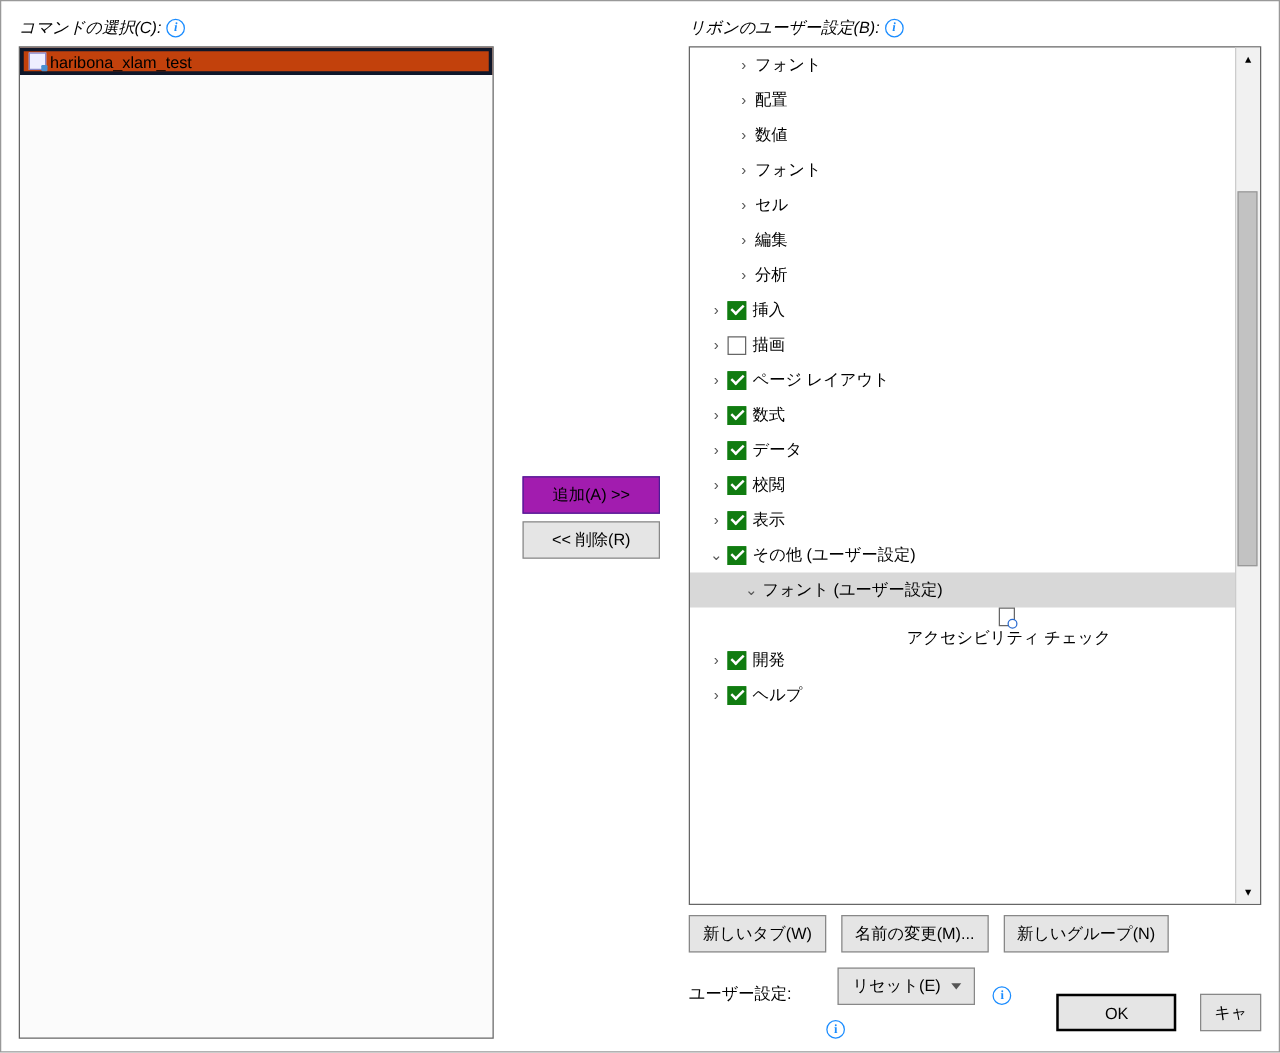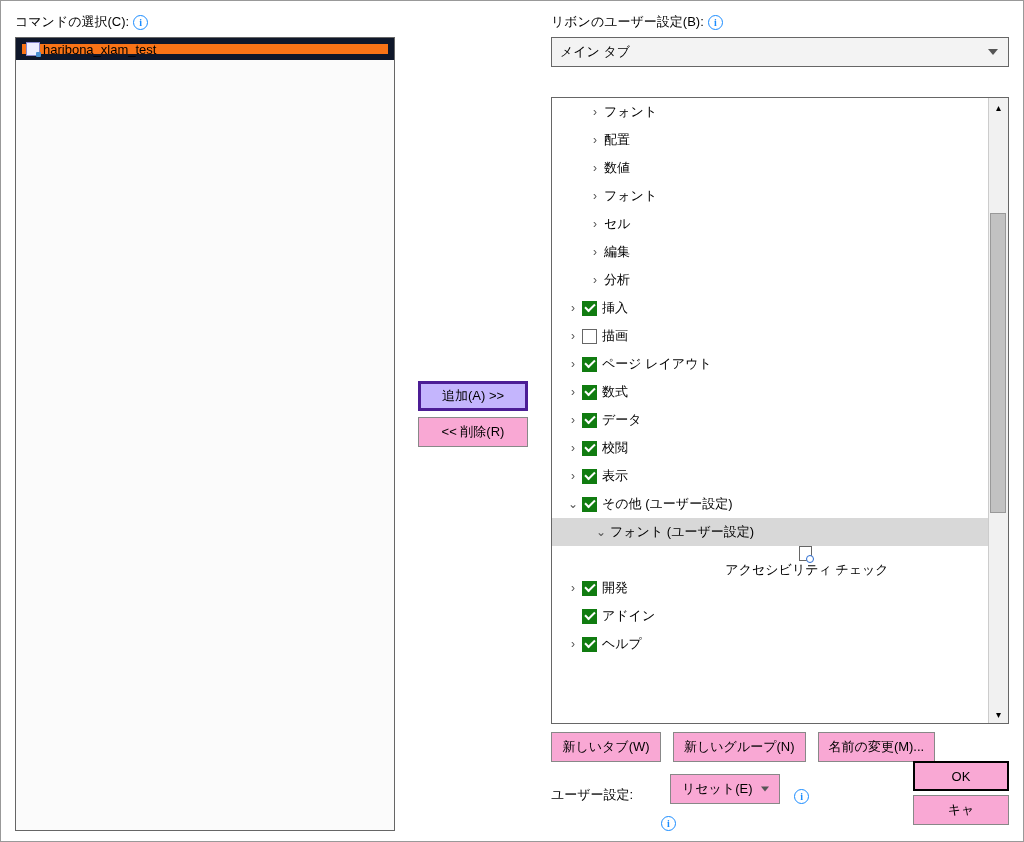--- a/index.html
+++ b/index.html
@@ -1,31 +1,31 @@
 <!DOCTYPE html>
 <html><head>
 <meta charset="utf-8">
 <style>
 * { box-sizing: border-box; margin: 0; padding: 0; }
 body { font-family: "Meiryo UI", "Yu Gothic UI", sans-serif; font-size: 13px; background: #fff; }
 .container { display: flex; padding: 10px 14px; gap: 18px; width: 1024px; height: 842px; border: 1px solid #999; position: relative; }
 .left-panel { width: 380px; display: flex; flex-direction: column; }
 .middle-panel { width: 120px; display: flex; flex-direction: column; align-items: center; justify-content: flex-start; padding-top: 370px; gap: 6px; }
 .right-panel { flex: 1; display: flex; flex-direction: column; }
-.label-row { display: flex; align-items: center; margin-bottom: 4px; height: 22px; }
+.label-row { display: flex; align-items: center; margin-bottom: 4px; height: 22px; font-style: italic; }
 .info-icon { display: inline-flex; width: 15px; height: 15px; border: 1.2px solid #1a8cff; border-radius: 50%; color: #1a8cff; font-size: 10px; font-weight: bold; align-items: center; justify-content: center; margin-left: 4px; font-family: serif; }
 .dropdown { width: 100%; height: 30px; border: 1px solid #666; background: #f3f3f3; display: flex; align-items: center; padding: 0 8px; cursor: pointer; position: relative; margin-bottom: 30px; }
 .dropdown::after { content: ""; position: absolute; right: 10px; top: 50%; transform: translateY(-50%); border-left: 5px solid transparent; border-right: 5px solid transparent; border-top: 6px solid #555; }
 .listbox { width: 100%; flex: 1; border: 1px solid #666; background: #fbfbfb; overflow: hidden; }
 .list-item { display: flex; align-items: center; height: 22px; padding: 0 4px; }
-.list-item.selected { background: #f97316; border: 6px solid #0f172a; }
+.list-item.selected { background: #c2410c; border: 3px solid #0f172a; }
 .macro-icon { width: 14px; height: 14px; margin-right: 3px; background: #eef; border: 1px solid #88c; display: inline-block; position: relative; }
 .macro-icon::after { content: ""; position: absolute; width: 5px; height: 5px; background: #4a90d0; right: -2px; bottom: -2px; border-radius: 1px; }
-.btn { min-width: 110px; height: 30px; border: 1px solid #888; background: #f9a8d4; font-size: 13px; cursor: pointer; display: inline-flex; align-items: center; justify-content: center; padding: 0 10px; font-family: inherit; }
-.btn.highlight { background: #c4b5fd; border: 3px solid #4c1d95; text-align: center; }
+.btn { min-width: 110px; height: 30px; border: 1px solid #888; background: #e5e5e5; font-size: 13px; cursor: pointer; display: inline-flex; align-items: center; justify-content: center; padding: 0 10px; font-family: inherit; }
+.btn.highlight { background: #a21caf; border: 1px solid #4c1d95; text-align: center; }
 .tree { flex: 1; border: 1px solid #666; background: #fff; overflow: hidden; position: relative; display: flex; }
 .tree-content { flex: 1; }
 .tree-scroll { width: 20px; background: #f1f1f1; border-left: 1px solid #ccc; display: flex; flex-direction: column; justify-content: space-between; align-items: center; }
 .scroll-arrow { width: 18px; height: 18px; display: flex; align-items: center; justify-content: center; font-size: 10px; cursor: pointer; }
 .scroll-thumb { position: absolute; right: 2px; top: 115px; width: 16px; height: 300px; background: #c2c2c2; border: 1px solid #999; }
 .tree-row { display: flex; align-items: center; height: 28px; padding-left: 6px; cursor: pointer; white-space: nowrap; }
 .tree-row.selected { background: #d8d8d8; }
 .expand { width: 14px; text-align: center; color: #555; font-size: 12px; margin-right: 2px; flex-shrink: 0; }
 .checkbox { width: 15px; height: 15px; margin-right: 5px; border: 1px solid #666; display: inline-flex; align-items: center; justify-content: center; flex-shrink: 0; }
 .checkbox.checked { background: #107c10; border-color: #107c10; }
@@ -33,21 +33,21 @@
 .indent1 { padding-left: 36px; }
 .indent1b { padding-left: 14px; }
 .indent2 { padding-left: 42px; }
 .indent3 { padding-left: 74px; flex-direction: column; }
 .doc-icon { width: 13px; height: 15px; border: 1px solid #666; background: #fff; margin-right: 4px; display: inline-block; position: relative; flex-shrink: 0; }
 .doc-icon::after { content: ""; position: absolute; width: 6px; height: 6px; border: 1.5px solid #2a6bd0; border-radius: 50%; right: -3px; bottom: -3px; background: #fff; }
 .button-row { display: flex; gap: 12px; margin-top: 8px; align-items: center; }
 .settings-row { display: flex; gap: 10px; align-items: flex-end; margin-top: 12px; }
 .btn-drop { position: relative; padding-right: 26px; margin-left: 27px; }
 .btn-drop::after { content: ""; position: absolute; right: 10px; top: 50%; transform: translateY(-50%); border-left: 4px solid transparent; border-right: 4px solid transparent; border-top: 5px solid #555; }
-.bottom-row { position: absolute; bottom: 16px; right: 14px; display: flex; gap: 4px; flex-direction: column; }
+.bottom-row { position: absolute; bottom: 16px; right: 14px; display: flex; gap: 19px; }
 .btn.primary { border: 2px solid #000; min-width: 96px; font-weight: 400; }
 </style>
 </head>
 <body>
 
 <div class="container">
 
   <div class="left-panel">
     <div class="label-row">
       <span><span>コマンドの選択(C):</span></span>
@@ -70,23 +70,20 @@
     <button class="btn">
       <span>&lt;&lt; 削除(R)</span>
     </button>
   </div>
 
   <div class="right-panel">
     <div class="label-row">
       <span><span>リボンのユーザー設定(B):</span></span>
       <span class="info-icon">i</span>
     </div>
-    <div class="dropdown">
-      <span>メイン タブ</span>
-    </div>
     <div class="tree">
       <div class="tree-content" id="tree-content">
           <div class="tree-row indent1">
             <span class="expand" style="">›</span>
             <span>フォント</span>
           </div>
           <div class="tree-row indent1">
             <span class="expand" style="">›</span>
             <span>配置</span>
           </div>
@@ -155,48 +152,43 @@
             <span>フォント (ユーザー設定)</span>
           </div>
           <div class="tree-row indent3">
             <span class="doc-icon"></span>
             <span>アクセシビリティ チェック</span>
           </div>
           <div class="tree-row indent1b">
             <span class="expand" style="">›</span>
             <span class="checkbox checked"></span>
             <span>開発</span>
-          </div>
-          <div class="tree-row indent1b">
-            <span class="expand" style="visibility:hidden">›</span>
-            <span class="checkbox checked"></span>
-            <span>アドイン</span>
           </div>
           <div class="tree-row indent1b">
             <span class="expand" style="">›</span>
             <span class="checkbox checked"></span>
             <span>ヘルプ</span>
           </div>
         </div>
       <div class="tree-scroll">
         <div class="scroll-arrow">▴</div>
         <div class="scroll-thumb"></div>
         <div class="scroll-arrow">▾</div>
       </div>
     </div>
 
     <div class="button-row">
       <button class="btn">
           <span>新しいタブ(W)</span>
         </button>
       <button class="btn">
+          <span>名前の変更(M)...</span>
+        </button>
+      <button class="btn">
           <span>新しいグループ(N)</span>
-        </button>
-      <button class="btn">
-          <span>名前の変更(M)...</span>
         </button>
     </div>
 
     <div class="settings-row">
       <span>ユーザー設定:</span>
       <button class="btn btn-drop">
           <span>リセット(E)</span>
         </button>
       <span class="info-icon">i</span>
     </div>

